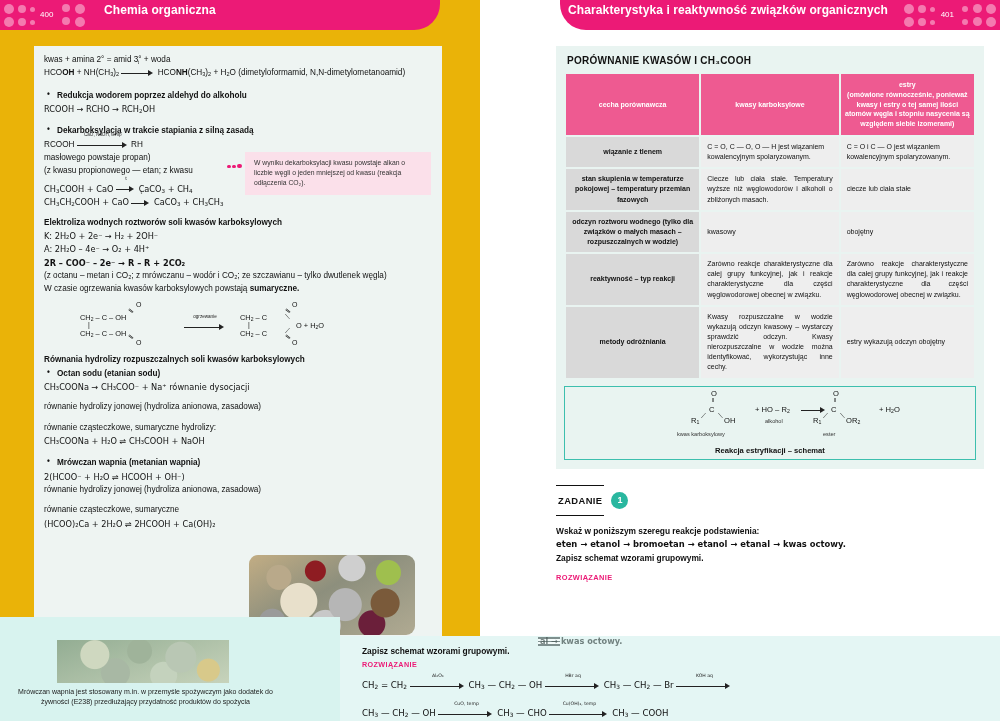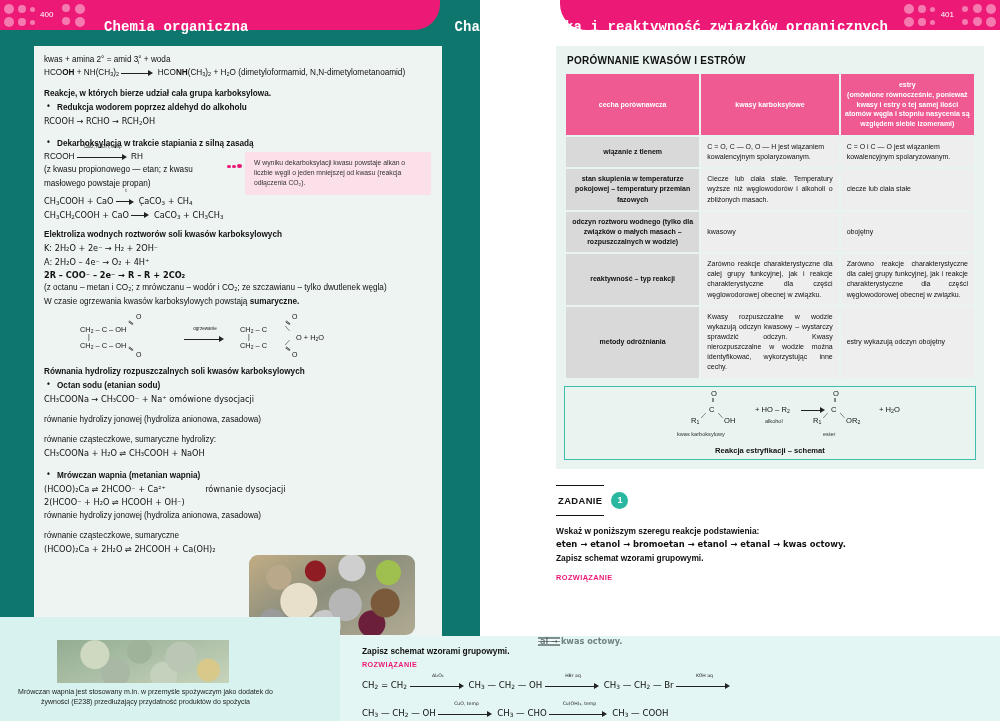--- a/index.html
+++ b/index.html
@@ -6,31 +6,31 @@
   html, body { margin:0; padding:0; }
   body {
     width:1000px; height:721px; position:relative; overflow:hidden;
     background:#ffffff;
     font-family:"Liberation Sans", sans-serif;
     font-size:8.2px; color:#111;
   }
 
   
   .page { position:absolute; top:0; height:721px; }
-  .page-left  { left:0;   width:480px; background:#0f766e; }
+  .page-left  { left:0;   width:480px; background:#eab308; }
   .page-right { left:520px; width:480px; background:#ffffff; }
 
   
   .hdr { position:absolute; top:0; height:30px; background:#EC1A76; }
   .hdr-left  { left:0;  width:440px; border-bottom-right-radius:26px; }
   .hdr-right { left:560px; width:440px; border-bottom-left-radius:26px; }
 
   .hdr-title {
-    position:absolute; top:19px; color:#fff; font-weight:bold; font-size:14px;
-    letter-spacing:.1px; white-space:nowrap;font-family:Liberation Mono, monospace;
+    position:absolute; top:3px; color:#fff; font-weight:bold; font-size:12px;
+    letter-spacing:.1px; white-space:nowrap;
   }
   .hdr-left  .hdr-title { left:104px; }
   .hdr-right .hdr-title { right:112px; }
 
   .hdr-num {
     position:absolute; top:10px; color:#fff; font-size:8px; font-weight:normal;
   }
   .hdr-left .hdr-num { left:40px; }
   .hdr-right .hdr-num { right:46px; }
 
@@ -178,37 +178,36 @@
 
     <p>
       HCO<b>OH</b> + NH(CH<sub>3</sub>)<sub>2</sub>
       <span class="rxarr">
         <span class="lab">t</span><span class="ln"></span><span class="hd"></span>
       </span>
       HCO<b>NH</b>(CH<sub>3</sub>)<sub>2</sub> + H<sub>2</sub>O (dimetyloformamid, N,N-dimetylometanoamid)
     </p>
 
     <div class="sp"></div>
-    <p style="font-weight:bold;">Reakcje, w których bierze udział cała grupa karboksylowa.</p>
 
     <div class="bul">Redukcja wodorem poprzez aldehyd do alkoholu</div>
     <p class="arr">RCOOH → RCHO → RCH<sub>2</sub>OH</p>
 
     <div class="sp"></div>
     <div class="bul">Dekarboksylacja w trakcie stapiania z silną zasadą</div>
 
     <p style="">
       RCOOH
       <span class="rxarr" style="width:52px;">
         <span class="lab">CaO, NaOH, temp</span><span class="ln" style="width:46px;"></span><span class="hd" style="left:45px;"></span>
       </span>
       RH
     </p>
+    <p>masłowego powstaje propan)</p>
     <p>(z kwasu propionowego — etan; z kwasu</p>
-    <p>masłowego powstaje propan)</p>
 
     <p class="arr" style="margin-top:5px;">
       CH<sub>3</sub>COOH + CaO
       <span class="rxarr" style="width:20px;">
         <span class="lab">t</span><span class="ln" style="width:14px;"></span><span class="hd" style="left:13px;"></span>
       </span>
       CaCO<sub>3</sub> + CH<sub>4</sub>
     </p>
     <p class="arr">
       CH<sub>3</sub>CH<sub>2</sub>COOH + CaO
@@ -252,33 +251,28 @@
       <span class="g" style="left:243px; top:32px; font-size:7px; transform:rotate(-52deg);">‖</span>
       <span class="g" style="left:248px; top:38px; font-size:7px;">O</span>
       <span class="g" style="left:241px; top:12px; font-size:7px;">⟍</span>
       <span class="g" style="left:241px; top:26px; font-size:7px;">⟋</span>
       <span class="g" style="left:252px; top:20px;">O + H<sub>2</sub>O</span>
     </div>
 
     <div class="sp2"></div>
     <p style="font-weight:bold;">Równania hydrolizy rozpuszczalnych soli kwasów karboksylowych</p>
     <div class="bul">Octan sodu (etanian sodu)</div>
-    <p class="arr">CH₃COONa → CH₃COO⁻ + Na⁺ omówione dysocjacji</p>
+    <p class="arr">CH₃COONa → CH₃COO⁻ + Na⁺ równanie dysocjacji</p>
     <div class="sp"></div>
     <p>równanie hydrolizy jonowej (hydroliza anionowa, zasadowa)</p>
     <div class="sp"></div>
     <p>równanie cząsteczkowe, sumaryczne hydrolizy:</p>
     <p class="arr">CH₃COONa + H₂O ⇌ CH₃COOH + NaOH</p>
     <div class="sp"></div>
     <div class="bul">Mrówczan wapnia (metanian wapnia)</div>
-    <p class="arr">
-      <span>(HCOO)₂Ca ⇌ 2HCOO⁻ + Ca²⁺</span>
-      <span style="display:inline-block;width:34px;"></span>
-      <span>równanie dysocjacji</span>
-    </p>
     <p class="arr">2(HCOO⁻ + H₂O ⇌ HCOOH + OH⁻)</p>
     <p>równanie hydrolizy jonowej (hydroliza anionowa, zasadowa)</p>
     <div class="sp"></div>
     <p>równanie cząsteczkowe, sumaryczne</p>
     <p class="arr">(HCOO)₂Ca + 2H₂O ⇌ 2HCOOH + Ca(OH)₂</p>
   </div>
 
   <div class="note-dots">
     <i style="width:3.5px;height:3.5px;"></i><i style="width:3.5px;height:3.5px;"></i><i style="width:4.5px;height:4.5px;"></i>
   </div>
@@ -329,21 +323,21 @@
       <span style="left:69px;top:13px;width:9px;height:9px;"></span>
       <span style="left:82px;top:13px;width:10px;height:10px;"></span>
     </div>
     <div class="hdr-num">401</div>
     <div class="hdr-title">Charakterystyka i reaktywność związków organicznych</div>
   </div>
 
   <div class="rbody" style="left:36px;width:428px;">
 
     <div class="tblbox">
-      <div class="tbl-title">PORÓWNANIE KWASÓW I ESTRÓW</div>
+      <div class="tbl-title">PORÓWNANIE KWASÓW I CH₃COOH</div>
 
       <table class="cmp">
         <colgroup>
             <col style="width:33%">
             <col style="width:34%">
             <col style="width:33%">
           </colgroup>
         <thead>
           <tr>
             <th>cecha porównawcza</th>

